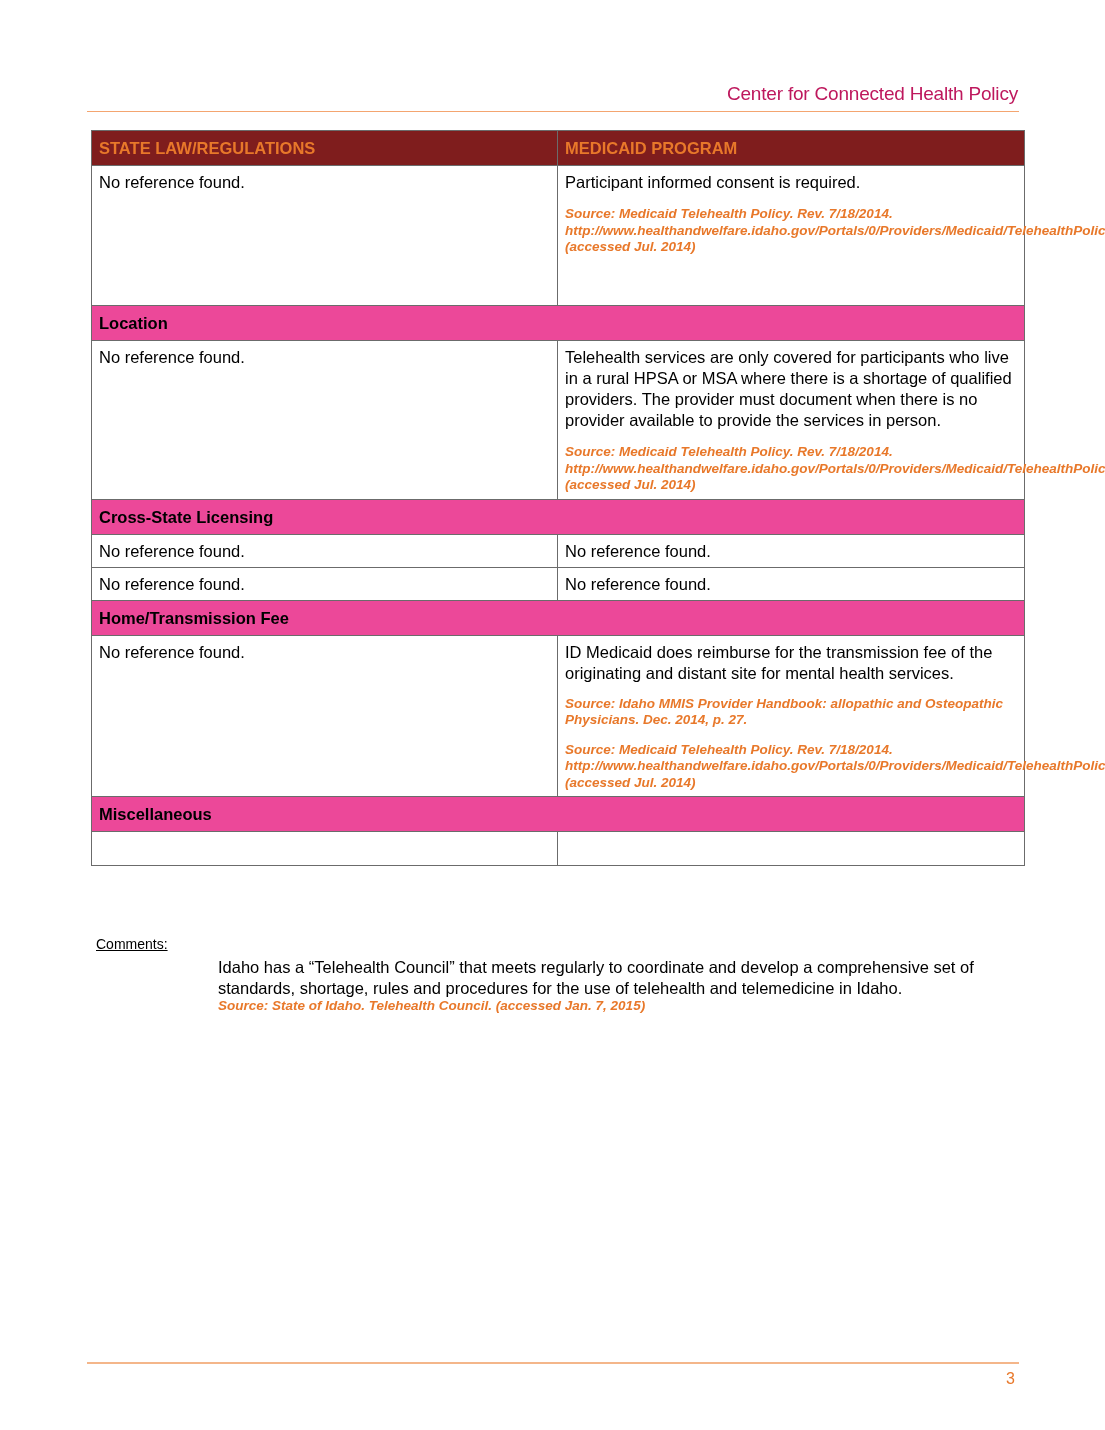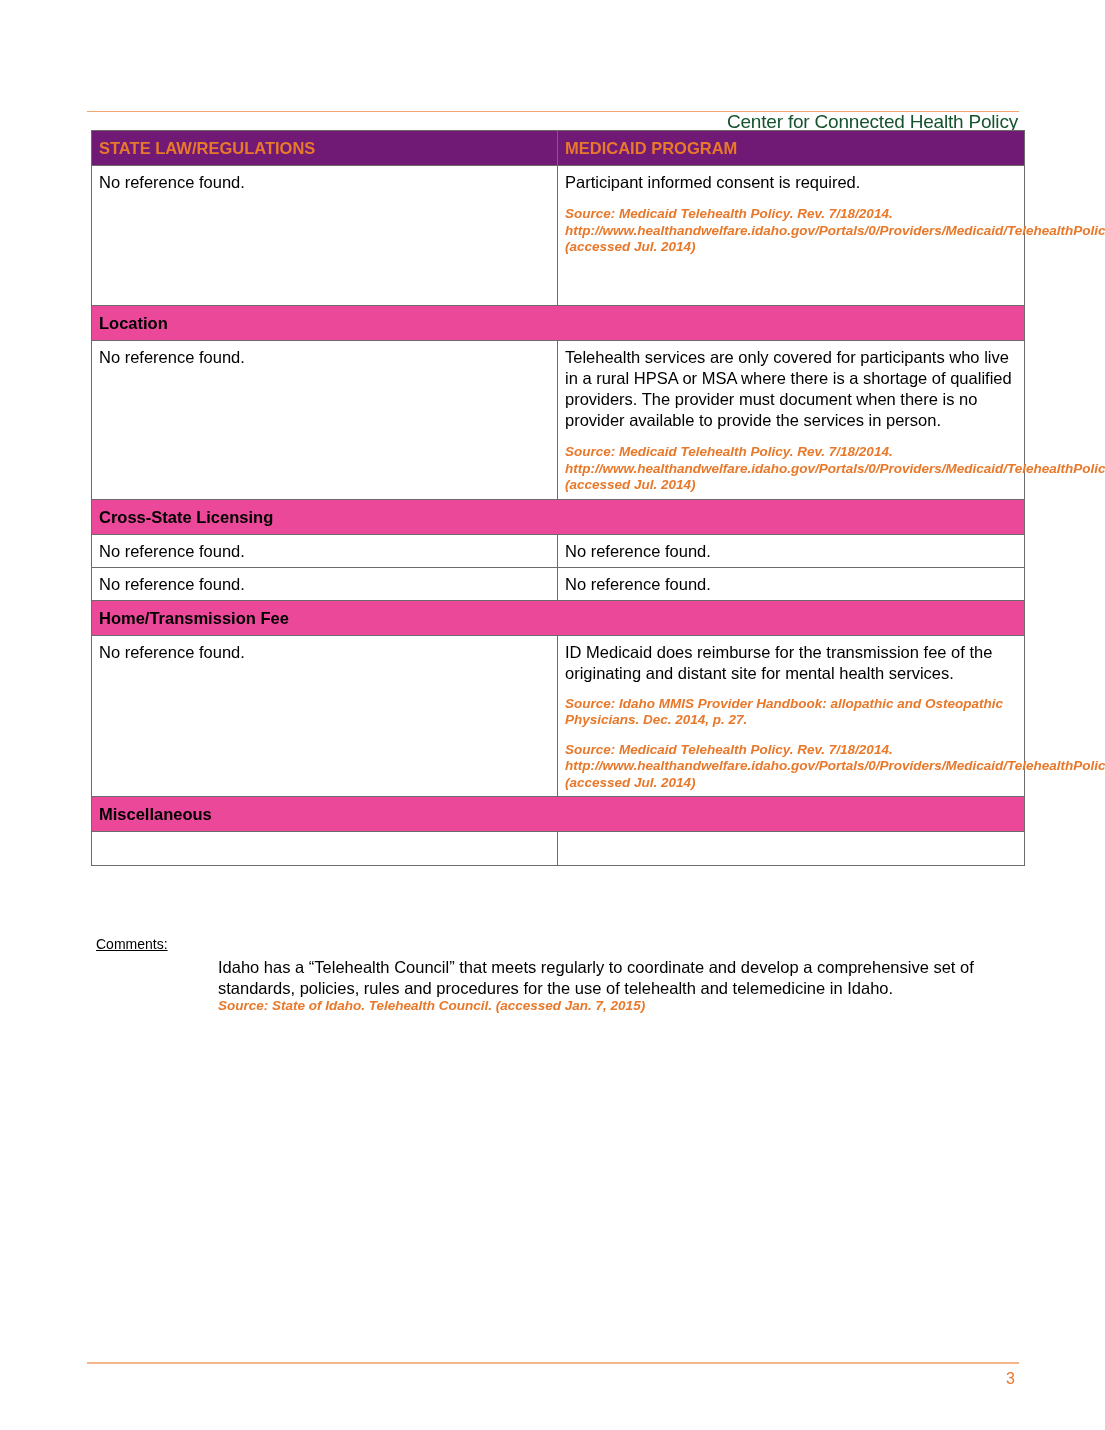--- a/index.html
+++ b/index.html
@@ -1,23 +1,23 @@
 <!DOCTYPE html>
 <html><head>
   <meta charset="utf-8">
   <style>
     html, body { margin: 0; padding: 0; background: #ffffff; }
     body { width: 1105px; height: 1430px; position: relative; font-family: "Liberation Sans", sans-serif; color: #000; }
-    .header-title { position: absolute; right: 87px; top: 83px; font-size: 19px; color: #14532d; letter-spacing: -0.2px; margin-top: 28px; }
+    .header-title { position: absolute; right: 87px; top: 83px; font-size: 19px; color: #be185d; letter-spacing: -0.2px; }
     .header-rule { position: absolute; left: 87px; top: 111px; width: 932px; height: 0; border-top: 1px solid #f4a570; }
     table.policy { position: absolute; left: 91px; top: 130px; width: 933px; border-collapse: collapse; table-layout: fixed; }
     table.policy td { border: 1px solid #6b6b6b; vertical-align: top; padding: 6px 7px 5px 7px; font-size: 16.5px; line-height: 21px; }
     table.policy col.c1 { width: 466px; }
     table.policy col.c2 { width: 467px; }
-    tr.head td { background: #701a75; color: #e8782a; font-weight: bold; font-size: 16.5px; padding-top: 7px; padding-bottom: 6px; }
+    tr.head td { background: #7f1d1d; color: #e8782a; font-weight: bold; font-size: 16.5px; padding-top: 7px; padding-bottom: 6px; }
     tr.section td { background: #ec4899; font-weight: bold; font-size: 16.5px; padding-top: 7px; padding-bottom: 6px; }
     .src { color: #e8782a; font-weight: bold; font-style: italic; font-size: 13.5px; line-height: 16.5px; display: block; }
     .src.gap { margin-top: 13px; }
     .src.tight { margin-top: 12px; }
     .body-text { display: block; }
     tr.empty td { height: 22px; }
     .comments-label { position: absolute; left: 96px; top: 936px; font-size: 14px; text-decoration: underline; }
     .comments-body { position: absolute; left: 218px; top: 957px; width: 805px; font-size: 16.5px; line-height: 21px; }
     .comments-src { position: absolute; left: 218px; top: 998px; width: 805px; }
     .footer-rule { position: absolute; left: 87px; top: 1362px; width: 932px; height: 0; border-top: 2px solid #f4b68a; }
@@ -87,19 +87,19 @@
       <td colspan="2">Miscellaneous</td>
     </tr>
     <tr class="empty">
       <td></td>
       <td></td>
     </tr>
   </tbody>
 </table>
 
 <div class="comments-label">Comments:</div>
-<div class="comments-body">Idaho has a “Telehealth Council” that meets regularly to coordinate and develop a comprehensive set of standards, policies, rules and procedures for the use of telehealth and telemedicine in Idaho.</div>
+<div class="comments-body">Idaho has a “Telehealth Council” that meets regularly to coordinate and develop a comprehensive set of standards, shortage, rules and procedures for the use of telehealth and telemedicine in Idaho.</div>
 <div class="comments-src">
   <span class="src">Source: State of Idaho. Telehealth Council.  (accessed Jan. 7, 2015)</span>
 </div>
 
 <div class="footer-rule"></div>
 <div class="page-num">3</div>
 
 </body></html>

